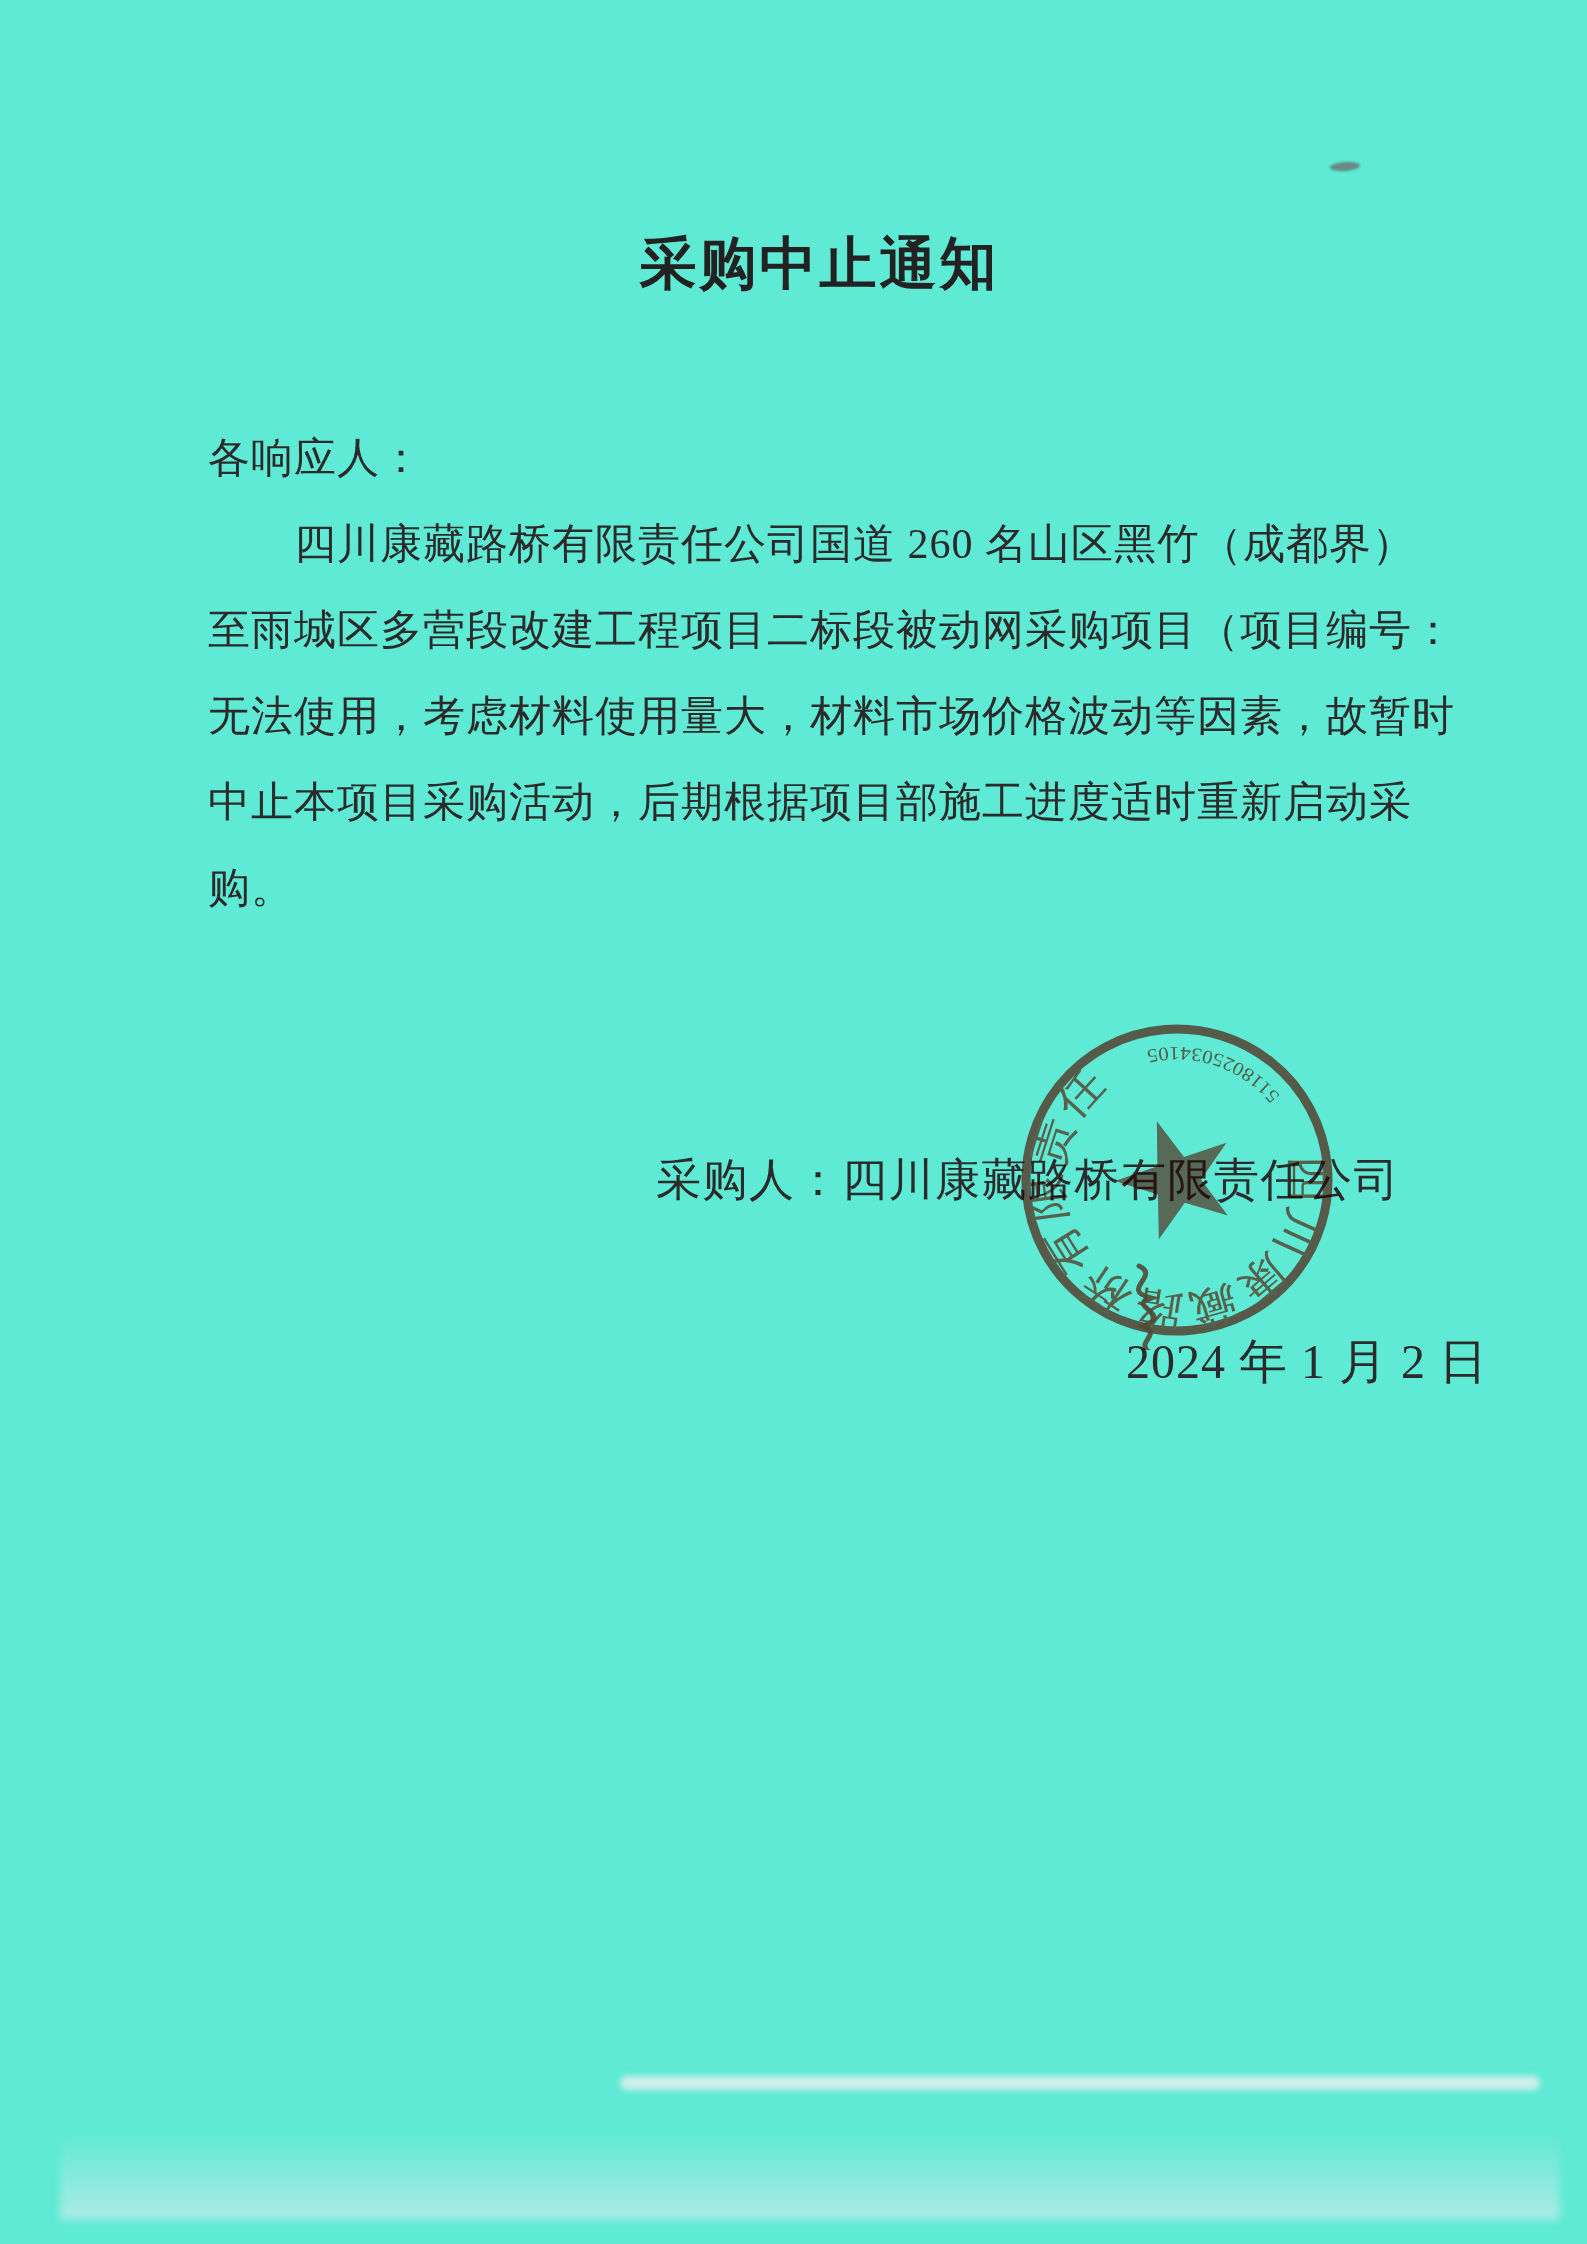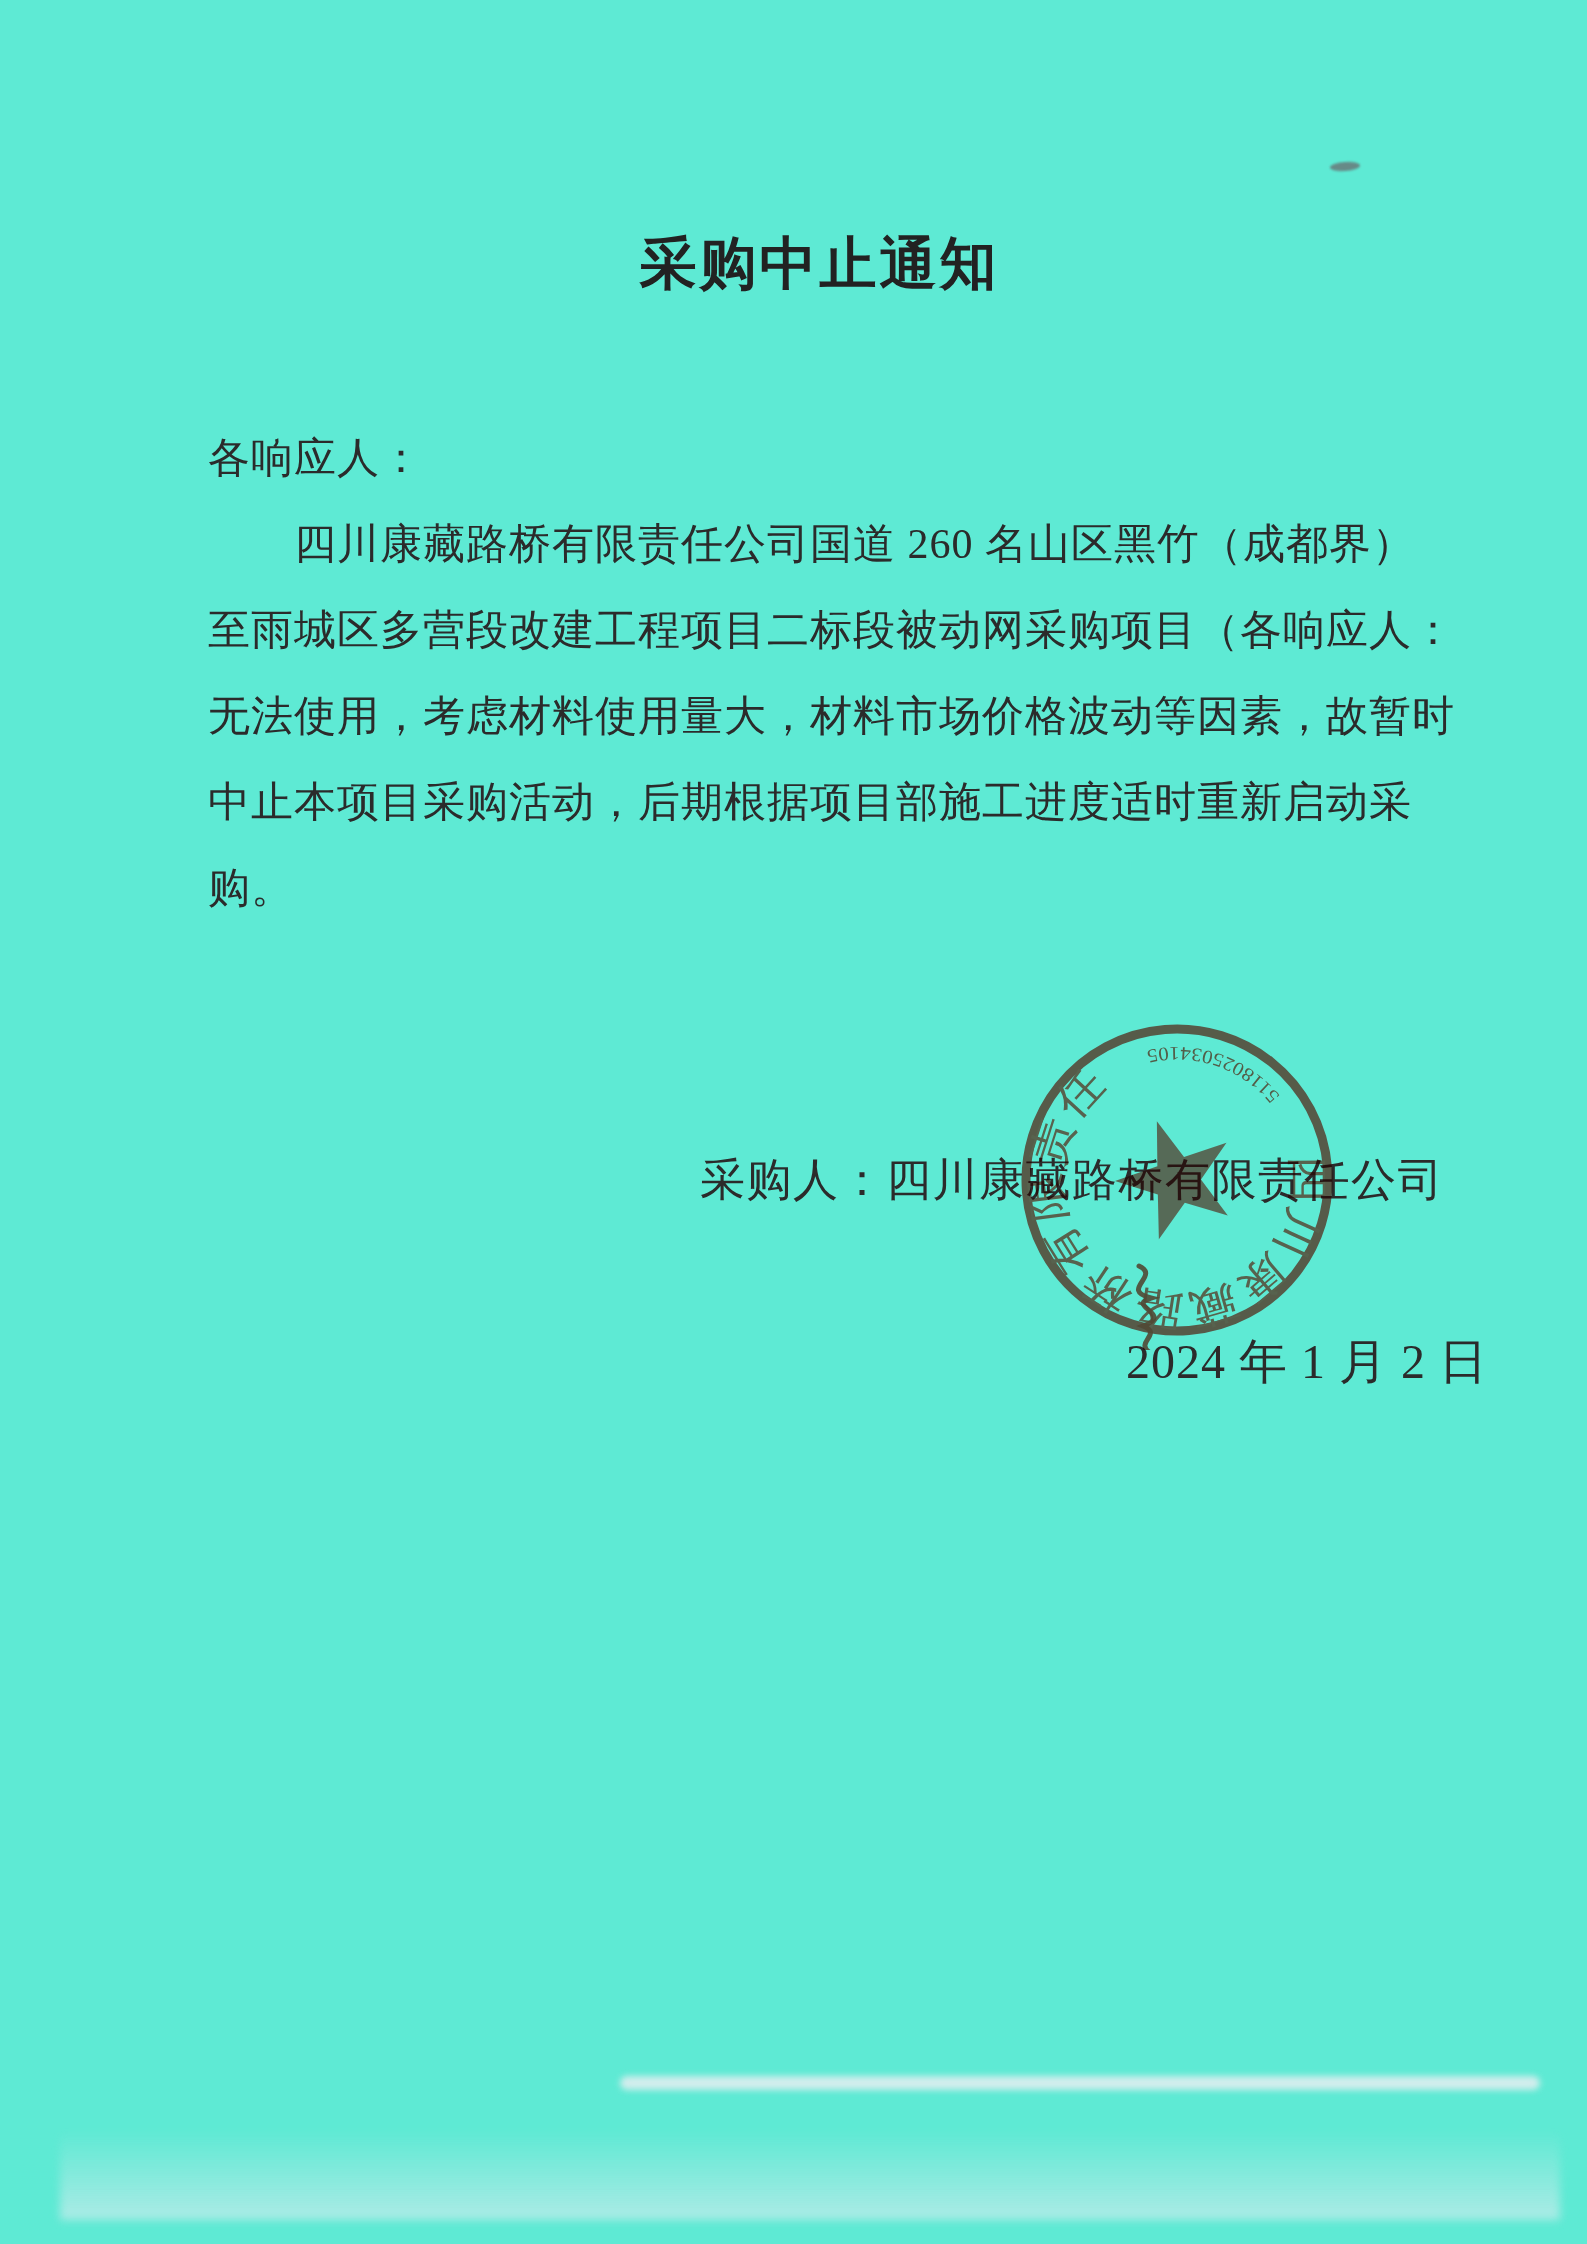--- a/index.html
+++ b/index.html
@@ -33,21 +33,21 @@
     color:#222;
   }
   .body-block{
     position:absolute;left:208px;top:415px;width:1260px;
     font-size:42px;line-height:86px;letter-spacing:1px;
     white-space:nowrap;
   }
   .body-line{height:86px;}
   .indent{padding-left:86px;}
   .sign-line{
-    position:absolute;left:700px;top:1150px;
+    position:absolute;left:656px;top:1150px;
     font-size:45px;letter-spacing:1.5px;white-space:nowrap;
   }
   .date-line{
     position:absolute;left:1090px;top:1330px;
     font-size:48px;letter-spacing:1px;white-space:nowrap;margin-left:36px;
   }
   .seal{
     position:absolute;left:1007px;top:1010px;width:340px;height:340px;
     mix-blend-mode:multiply;opacity:.92;
   }
@@ -60,21 +60,21 @@
 
   <div class="smudge-top"></div>
   <div class="streak-1"></div>
   <div class="streak-2"></div>
 
   <div class="doc-title">采购中止通知</div>
 
   <div class="body-block">
     <div class="body-line">各响应人：</div>
     <div class="body-line indent">四川康藏路桥有限责任公司国道 260 名山区黑竹（成都界）</div>
-    <div class="body-line">至雨城区多营段改建工程项目二标段被动网采购项目（各响应人：</div>
+    <div class="body-line">至雨城区多营段改建工程项目二标段被动网采购项目（项目编号：</div>
     <div class="body-line">无法使用，考虑材料使用量大，材料市场价格波动等因素，故暂时</div>
     <div class="body-line">中止本项目采购活动，后期根据项目部施工进度适时重新启动采</div>
     <div class="body-line">购。</div>
   </div>
 
   <div class="sign-line">采购人：四川康藏路桥有限责任公司</div>
 
   <div class="date-line">2024 年 1 月 2 日</div>
 
   <svg class="seal" viewBox="0 0 340 340">

